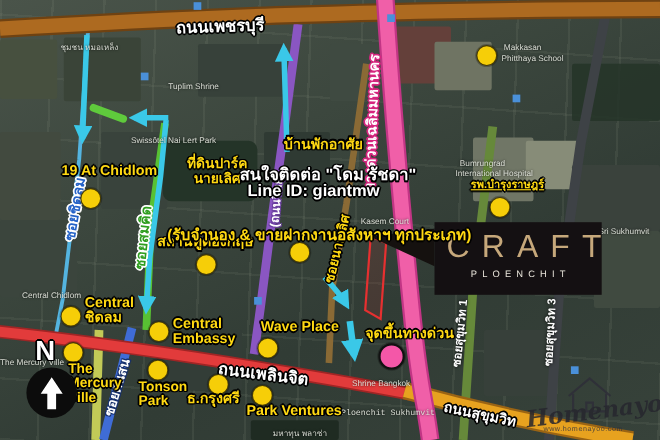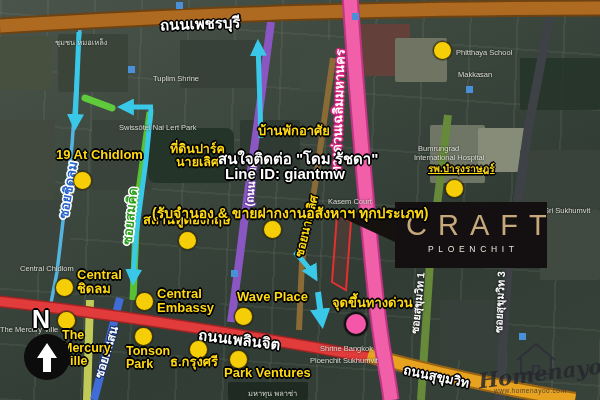--- a/index.html
+++ b/index.html
@@ -94,29 +94,29 @@
   <div class="abs" style="left:176px;top:2px;width:7px;height:7px;background:#4a90d9;z-index:3;"></div>
   <div class="abs" style="left:352px;top:13px;width:7px;height:7px;background:#4a90d9;z-index:3;"></div>
   <div class="abs" style="left:466px;top:86px;width:7px;height:7px;background:#4a90d9;z-index:3;"></div>
   <div class="abs" style="left:128px;top:66px;width:7px;height:7px;background:#4a90d9;z-index:3;"></div>
   <div class="abs" style="left:231px;top:270px;width:7px;height:7px;background:#4a90d9;z-index:3;"></div>
   <div class="abs" style="left:519px;top:333px;width:7px;height:7px;background:#4a90d9;z-index:3;"></div>
 
   <div class="base" style="left:55px;top:36px;">ชุมชน หมอเหล็ง</div>
   <div class="base" style="left:129px;top:74px;margin-left:24px;">Tuplim Shrine</div>
   <div class="base" style="left:119px;top:123px;">Swissôtel Nai Lert Park</div>
-  <div class="base" style="left:458px;top:38px;margin-top:32px;">Makkasan</div>
+  <div class="base" style="left:458px;top:38px;">Makkasan</div>
   <div class="base" style="left:456px;top:48px;">Phitthaya School</div>
   <div class="base" style="left:418px;top:144px;">Bumrungrad</div>
   <div class="base" style="left:414px;top:153px;">International Hospital</div>
   <div class="base" style="left:328px;top:197px;">Kasem Court</div>
   <div class="base" style="left:20px;top:264px;">Central Chidlom</div>
   <div class="base" style="left:0;top:325px;">The Mercury Ville</div>
   <div class="base" style="left:320px;top:344px;">Shrine Bangkok</div>
-  <div class="base" style="left:310px;top:356px;">Ploenchit Sukhumvit</div>
+  <div class="base" style="left:310px;top:372px;font-family:Liberation Mono, monospace;">Ploenchit Sukhumvit</div>
   <div class="base" style="left:544px;top:206px;">Sri Sukhumvit</div>
   <div class="base" style="left:248px;top:387px;">มหาทุน พลาซ่า</div>
 
   <div class="vroad ol-k" style="left:160px;top:12px;color:#fff;font-size:15px;transform:rotate(-2deg);">ถนนเพชรบุรี</div>
   <div class="vroad ol-p" style="left:338px;top:112px;color:#fff;font-size:13px;transform:translate(-50%,-50%) rotate(-88deg);">ทางด่วนเฉลิมมหานคร</div>
   <div class="vroad ol-v" style="left:251px;top:182px;color:#fff;font-size:11px;transform:translate(-50%,-50%) rotate(-85deg);">(ถนนวิทยุ)</div>
   <div class="vroad ol-w" style="left:68px;top:190px;color:#2563c8;font-size:13px;transform:translate(-50%,-50%) rotate(-80deg);">ซอยชิดลม</div>
   <div class="vroad ol-w" style="left:130px;top:216px;color:#2f9e1f;font-size:13px;transform:translate(-50%,-50%) rotate(-84deg);">ซอยสมคิด</div>
   <div class="vroad ol-k" style="left:306px;top:226px;color:#ffd912;font-size:12px;transform:translate(-50%,-50%) rotate(-76deg);">ซอยนายเลิศ</div>
   <div class="vroad ol-b" style="left:106px;top:352px;color:#fff;font-size:12px;transform:translate(-50%,-50%) rotate(-73deg);">ซอยต้นสน</div>

